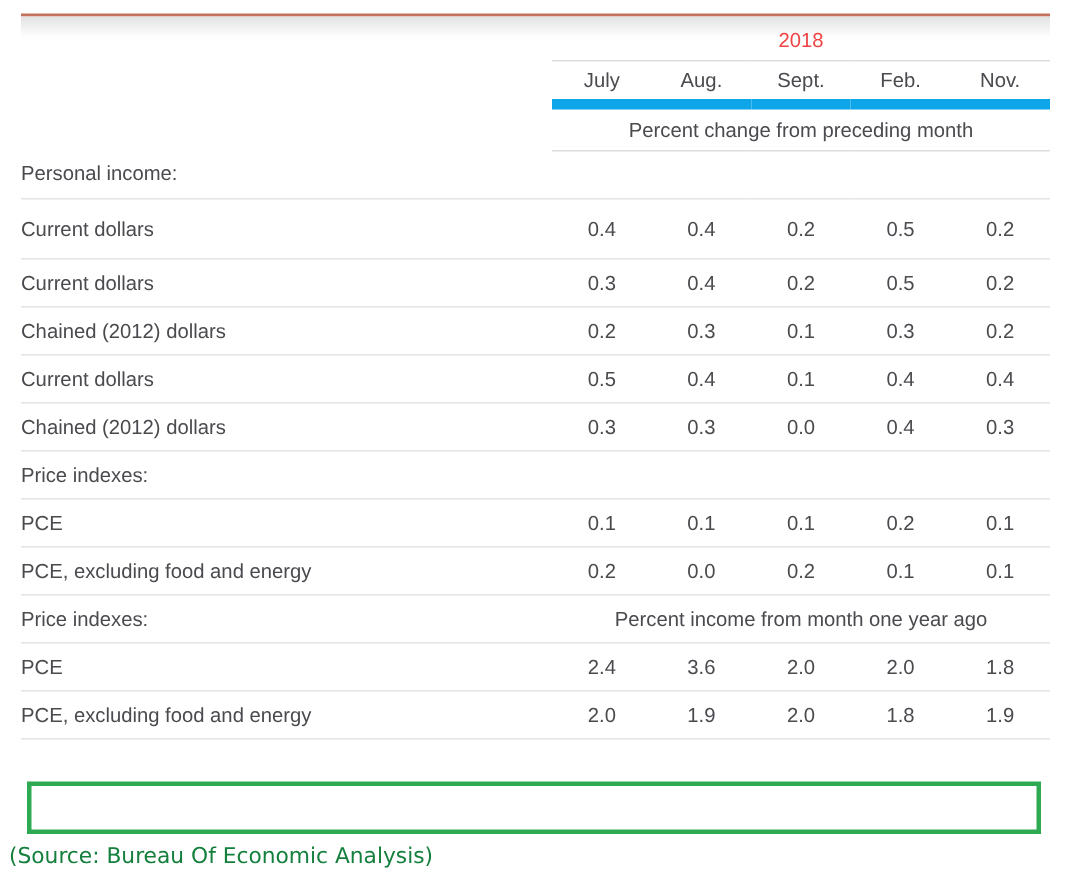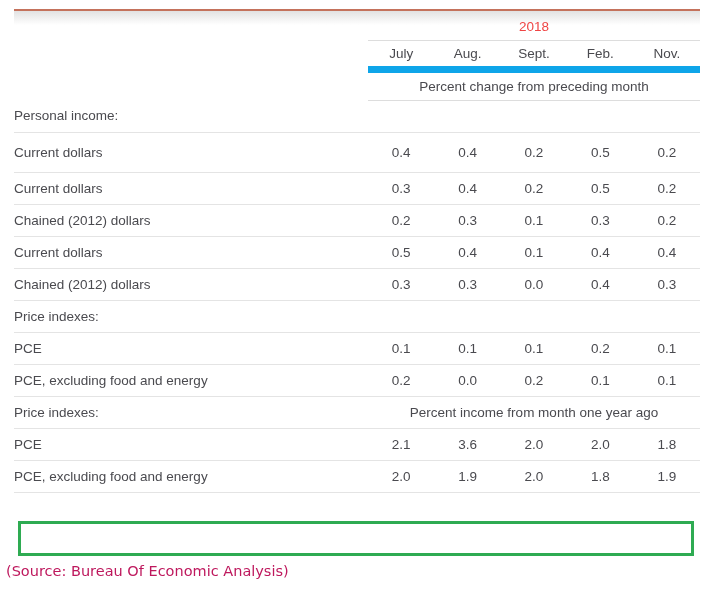--- a/index.html
+++ b/index.html
@@ -119,21 +119,21 @@
     pointer-events: none;
   }
 
   
   .source {
     position: absolute;
     left: 6px;
     top: 563px;
     font-family: "DejaVu Sans", sans-serif;
     font-size: 14.5px;
-    color: #be185d;
+    color: #15803d;
     white-space: nowrap;
   }
 </style>
 </head>
 <body>
 
 <div class="page">
 
   <div class="top-rule"></div>
   <div class="top-fade"></div>
@@ -250,21 +250,21 @@
         <td class="val">0.1</td>
       </tr>
 
       <tr class="rowline">
         <td class="lbl">Price indexes:</td>
         <td class="unit-span" colspan="5">Percent income from month one year ago</td>
       </tr>
 
       <tr class="rowline">
         <td class="lbl">PCE</td>
-        <td class="val">2.1</td>
+        <td class="val">2.4</td>
         <td class="val">3.6</td>
         <td class="val">2.0</td>
         <td class="val">2.0</td>
         <td class="val">1.8</td>
       </tr>
 
       <tr class="rowline">
         <td class="lbl">PCE, excluding food and energy</td>
         <td class="val">2.0</td>
         <td class="val">1.9</td>

